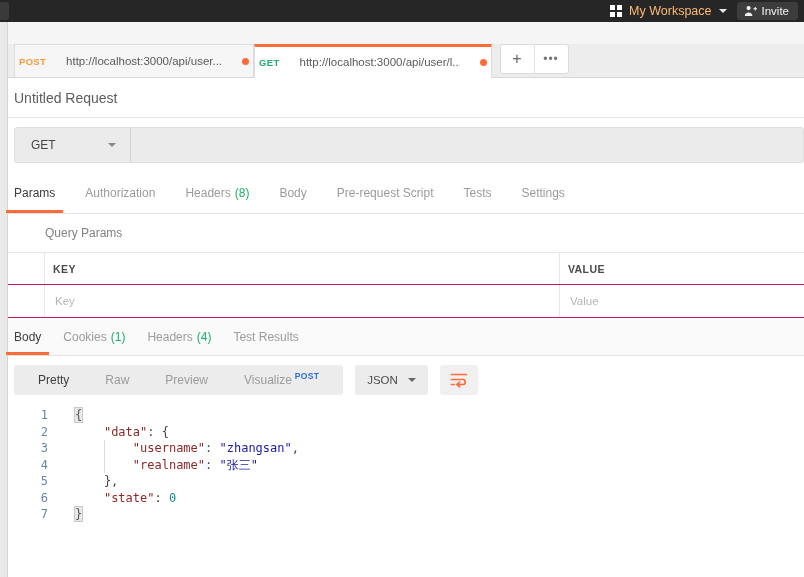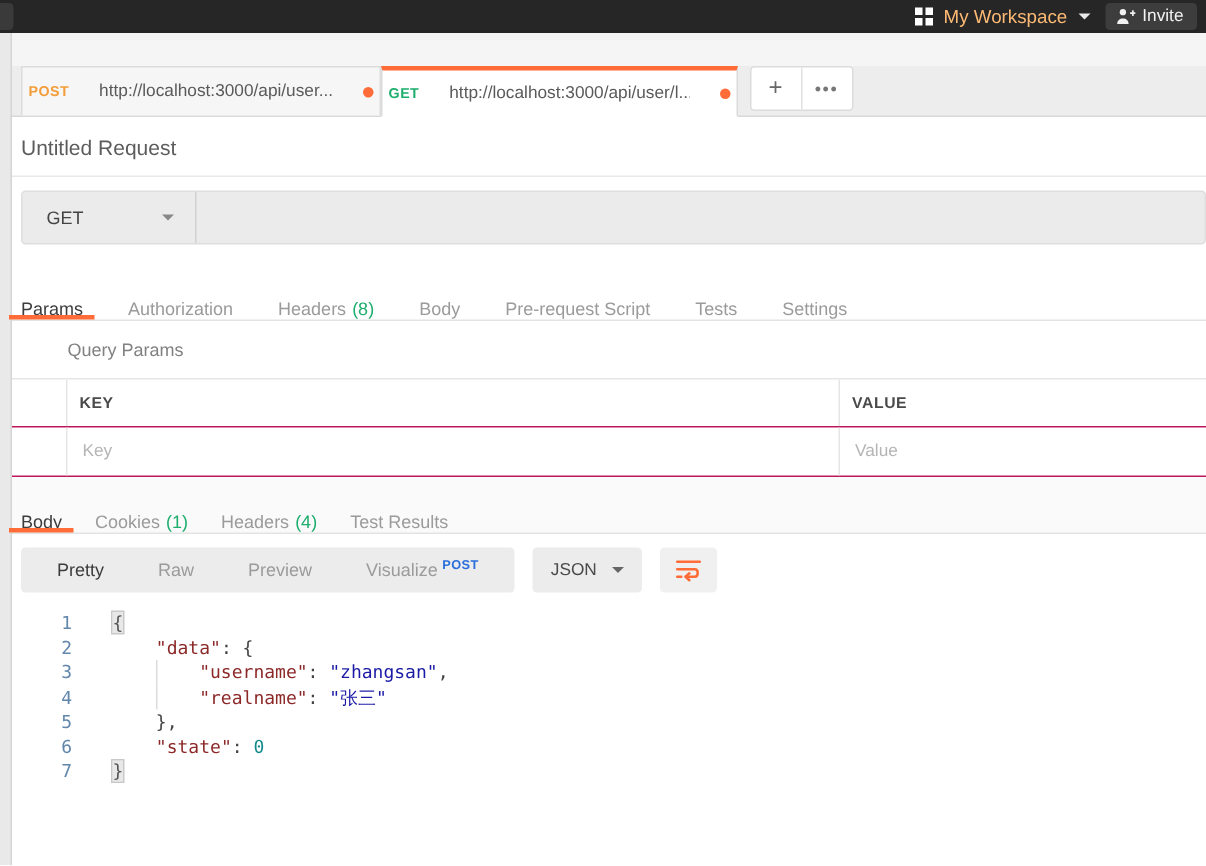--- a/index.html
+++ b/index.html
@@ -38,21 +38,21 @@
   .row-title{top:78px;height:40px;background:#fff;border-bottom:1px solid #e8e8e8;display:flex;align-items:center;padding-left:6px;box-sizing:border-box;}
   .req-title{font-size:14px;color:#5c5c5c;}
 
   .row-url{top:118px;height:54px;background:#fff;}
   .url-bar{position:absolute;left:6px;right:0;top:9px;height:36px;background:#ebebeb;border:1px solid #dedede;border-radius:3px;display:flex;box-sizing:border-box;}
   .method-select{width:116px;display:flex;align-items:center;justify-content:space-between;padding:0 14px 0 16px;border-right:1px solid #d2d2d2;font-size:12px;color:#444;cursor:pointer;box-sizing:border-box;}
   .method-select .caret-down{border-top-color:#888;}
   .url-input{flex:1;display:flex;align-items:center;padding-left:14px;font-size:12px;color:#555;cursor:text;}
 
   .row-reqtabs{top:172px;height:42px;background:#fff;border-bottom:1px solid #e3e3e3;display:flex;align-items:center;gap:30px;padding-left:6px;box-sizing:border-box;}
-  .nav-tab{position:relative;height:100%;display:flex;align-items:flex-end;font-size:12px;color:#9b9b9b;cursor:pointer;white-space:nowrap;}
+  .nav-tab{position:relative;height:100%;display:flex;align-items:center;font-size:12px;color:#9b9b9b;cursor:pointer;white-space:nowrap;}
   .nav-tab.active{color:#3c3c3c;}
   .nav-tab.active::after{content:"";position:absolute;left:-8px;right:-8px;bottom:0;height:3px;background:#ff6c37;}
   .tab-count{color:#1eae6e;margin-left:4px;}
 
   .row-queryparams{top:214px;height:38px;background:#fff;display:flex;align-items:center;padding-left:6px;box-sizing:border-box;}
   .section-label{font-size:12px;color:#818181;margin-left:31px;}
 
   .kv-table{position:absolute;left:8px;right:0;top:252px;}
   .kv-row{display:flex;height:33px;border-bottom:1px solid #be185d;box-sizing:border-box;align-items:stretch;}
   .kv-row.head{border-top:1px solid #e6e6e6;}

